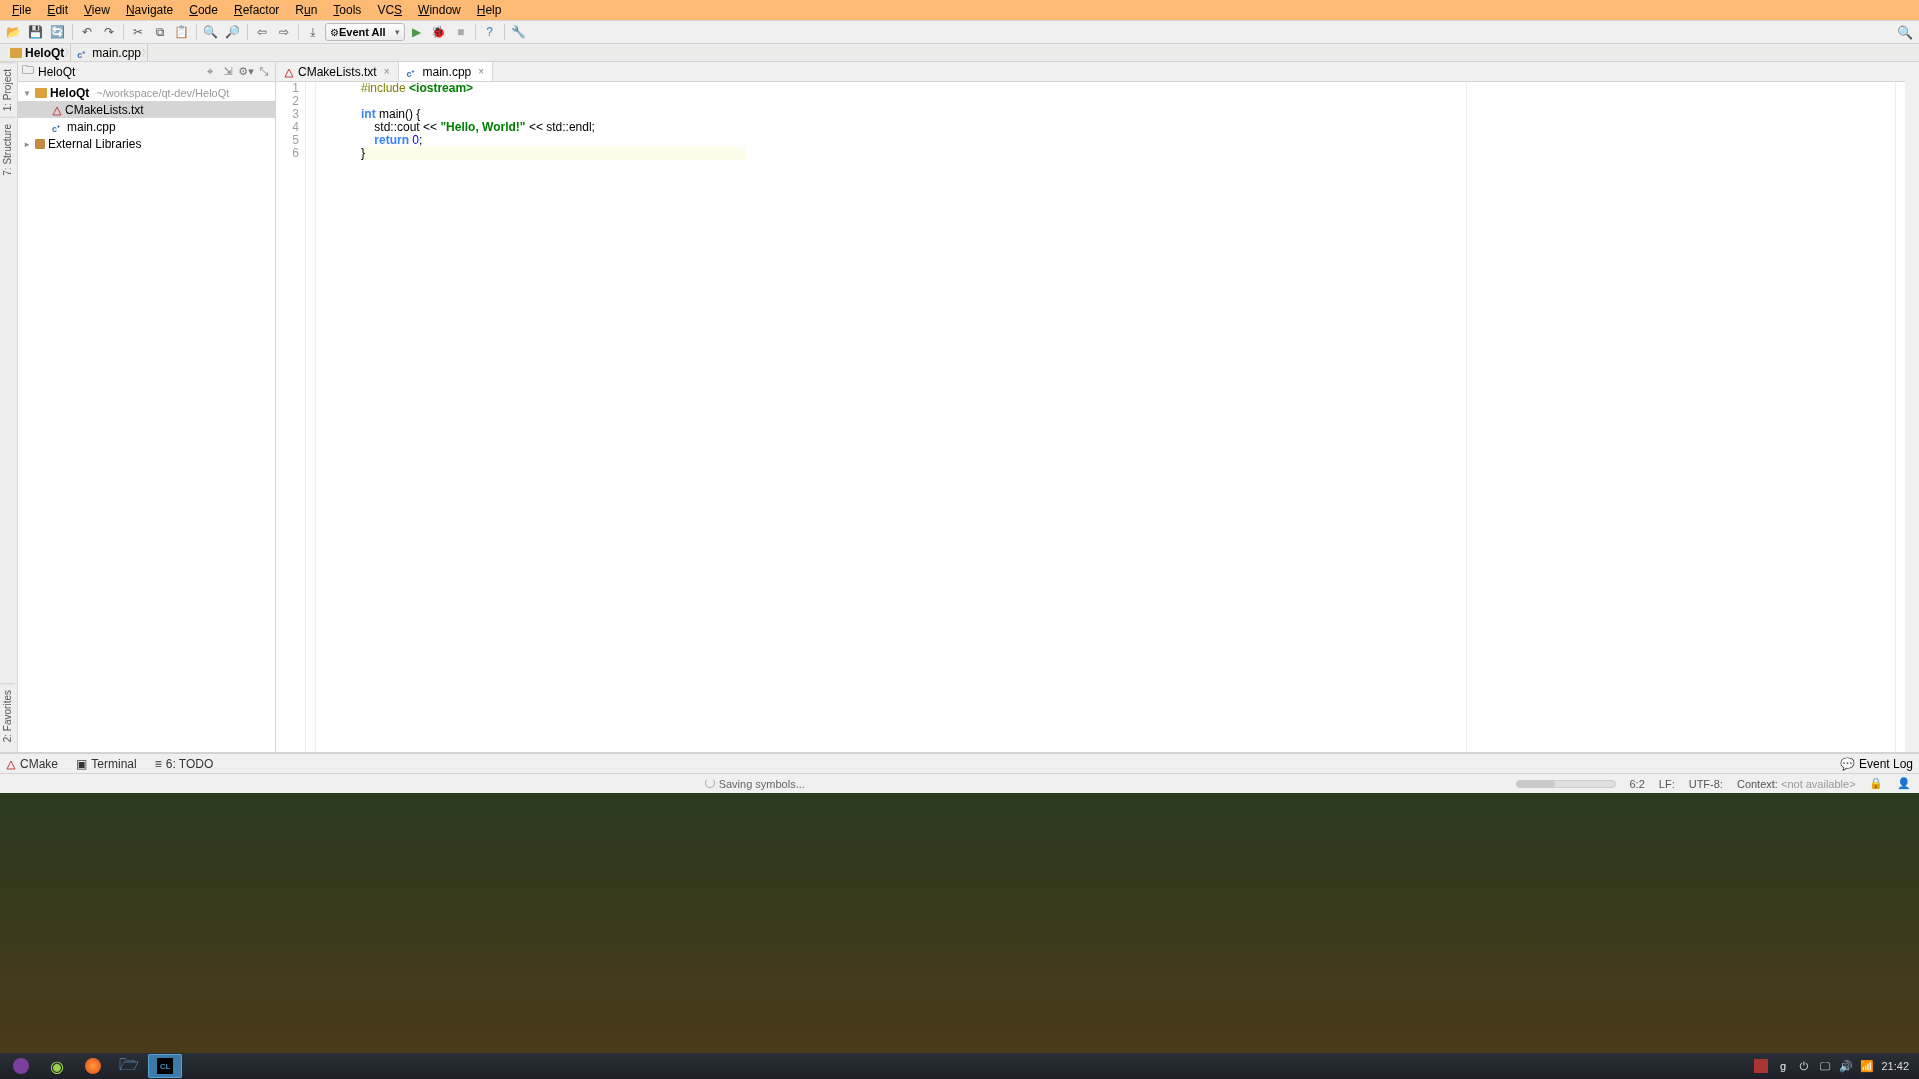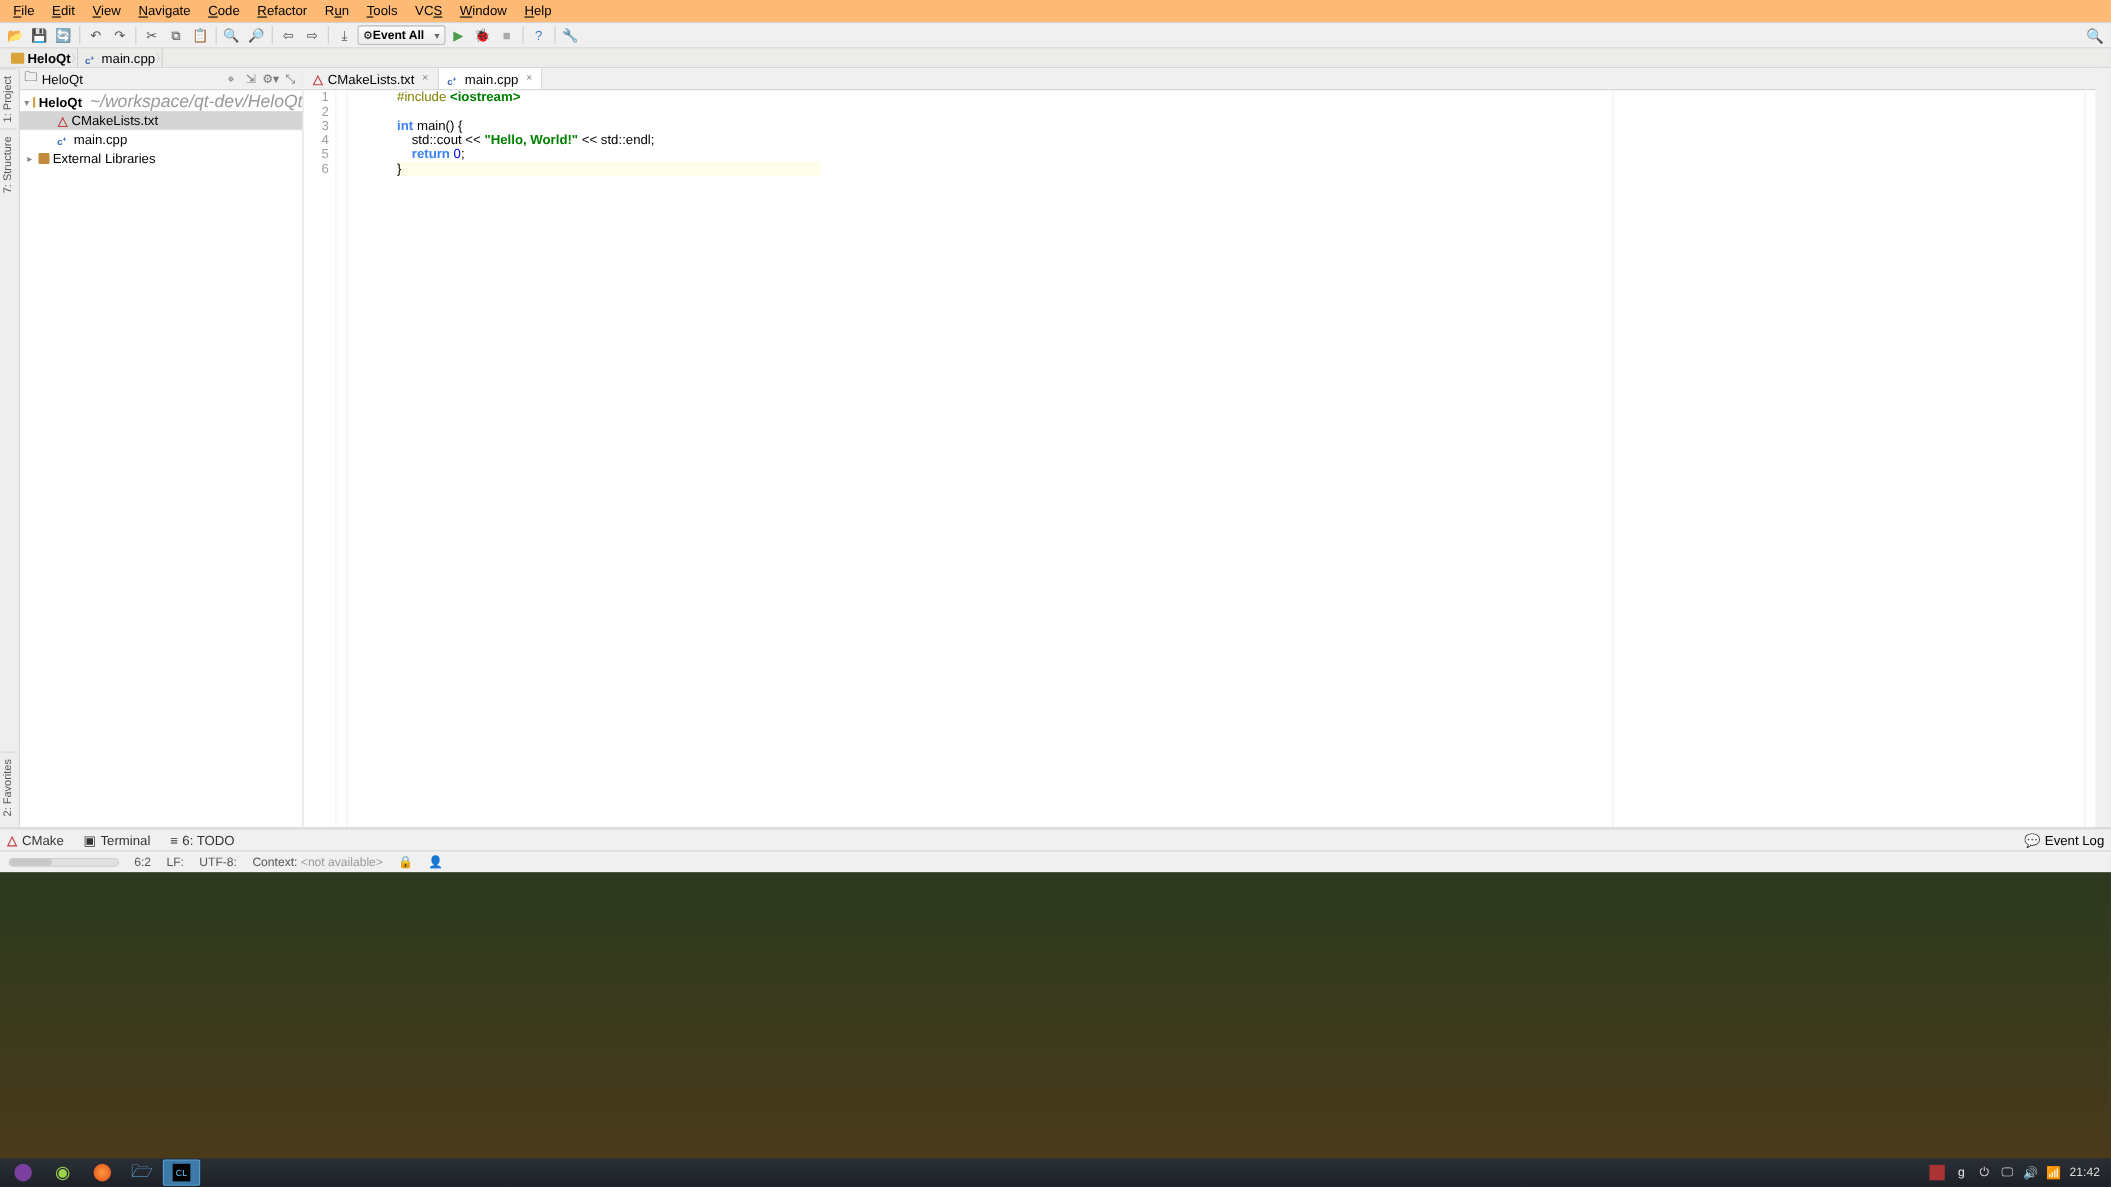--- a/index.html
+++ b/index.html
@@ -40,21 +40,21 @@
 
 
 .project-panel { width:258px; background:#fff; border-right:1px solid #d4d4d4; display:flex; flex-direction:column; }
 .project-header { height:20px; background:#f0f0f0; border-bottom:1px solid #d4d4d4; display:flex; align-items:center; padding:0 4px; font-size:12px; gap:4px; }
 .project-header .spacer { flex:1; }
 .ph-icon { width:14px; height:14px; font-size:11px; color:#777; display:flex; align-items:center; justify-content:center; }
 .tree { flex:1; font-size:12px; padding:2px 0; overflow:auto; }
 .tree-row { display:flex; align-items:center; height:17px; padding-left:4px; gap:3px; white-space:nowrap; }
 .tree-row.sel { background:#d5d5d5; }
 .tw { width:10px; text-align:center; color:#888; font-size:9px;}
-.tree-row .path { color:#999; font-size:16px; margin-left:4px;font-style:italic;}
+.tree-row .path { color:#999; font-size:11px; margin-left:4px;}
 .tri-icon { width:10px; height:10px; display:inline-block; }
 .tri-icon svg{width:10px;height:10px;}
 .lib-icon { width:10px;height:10px;background:#c28a3d;display:inline-block;border-radius:1px;}
 
 
 .editor-area { flex:1; display:flex; flex-direction:column; background:#fff; min-width:0; }
 .tabs { height:20px; background:#f0f0f0; border-bottom:1px solid #d4d4d4; display:flex; }
 .tab { display:flex; align-items:center; gap:4px; padding:0 8px; font-size:12px; border-right:1px solid #d4d4d4; cursor:default; }
 .tab.active { background:#fff; }
 .tab .x { font-size:10px; color:#888; margin-left:3px; }
@@ -262,20 +262,23 @@
       <span>6: TODO</span>
     </div>
     <div class="spacer"></div>
     <div class="eventlog">
       <span>💬</span>
       <span>Event Log</span>
     </div>
   </div>
 
   <div class="statusbar">
+    <span class="status-msg">
+      <span class="spin"></span><span>Saving symbols...</span>
+    </span>
     <div class="scroll-track">
         <div class="scroll-thumb"></div>
       </div>
     <span>6:2</span>
     <span>LF:</span>
     <span>UTF-8:</span>
     <span><span>Context:</span> <span style="color:#999">&lt;not available&gt;</span></span>
     <span>🔒</span>
     <span>👤</span>
   </div>

